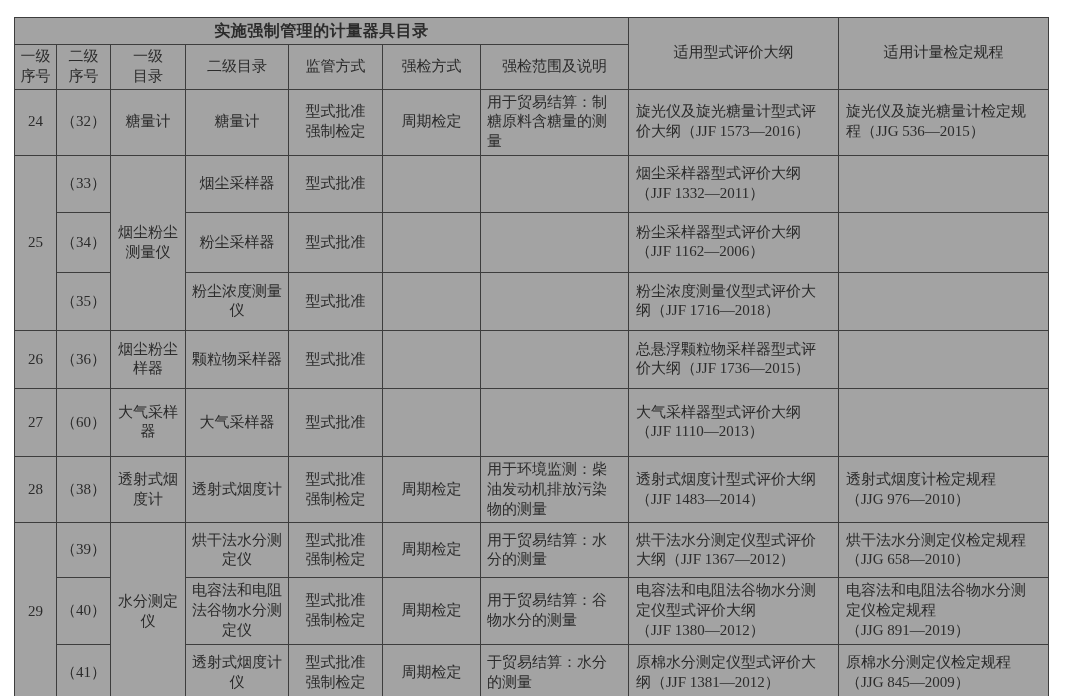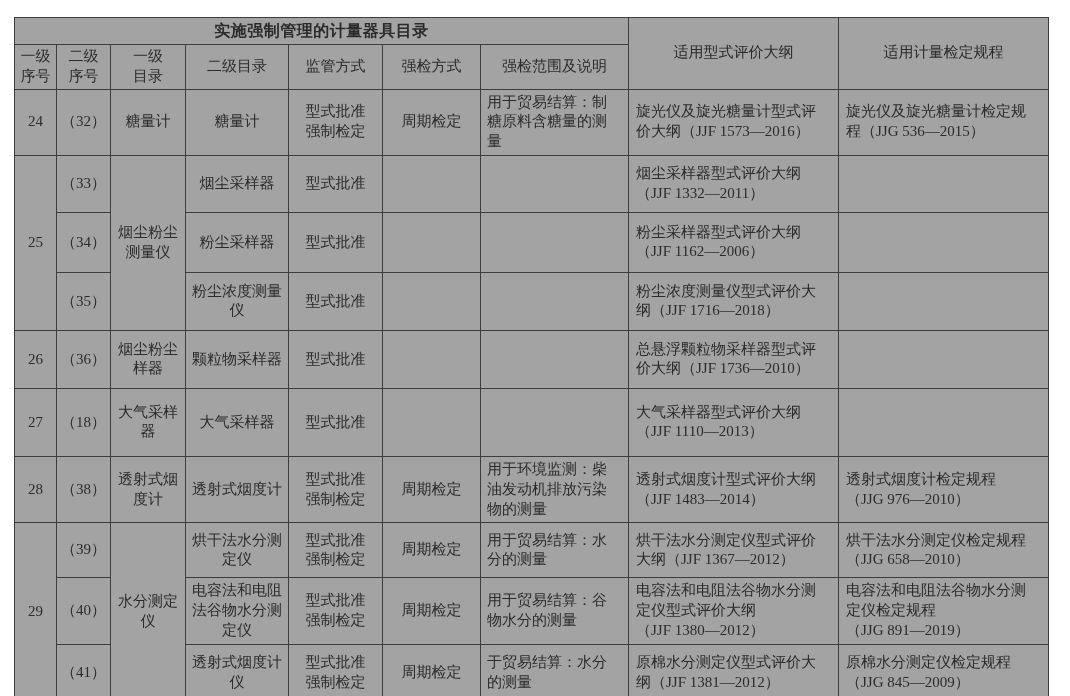--- a/index.html
+++ b/index.html
@@ -127,26 +127,26 @@
     <tr style="height:58px">
       <td>26</td>
       <td>（36）</td>
       <td>烟尘粉尘
 样器</td>
       <td>颗粒物采样器</td>
       <td>型式批准</td>
       <td></td>
       <td class="scope"></td>
       <td class="lft">总悬浮颗粒物采样器型式评
-价大纲（JJF 1736—2010）</td>
+价大纲（JJF 1736—2015）</td>
       <td class="lft"></td>
     </tr>
     <tr style="height:68px">
       <td>27</td>
-      <td>（18）</td>
+      <td>（60）</td>
       <td>大气采样
 器</td>
       <td>大气采样器</td>
       <td>型式批准</td>
       <td></td>
       <td class="scope"></td>
       <td class="lft">大气采样器型式评价大纲
 （JJF 1110—2013）</td>
       <td class="lft"></td>
     </tr>

